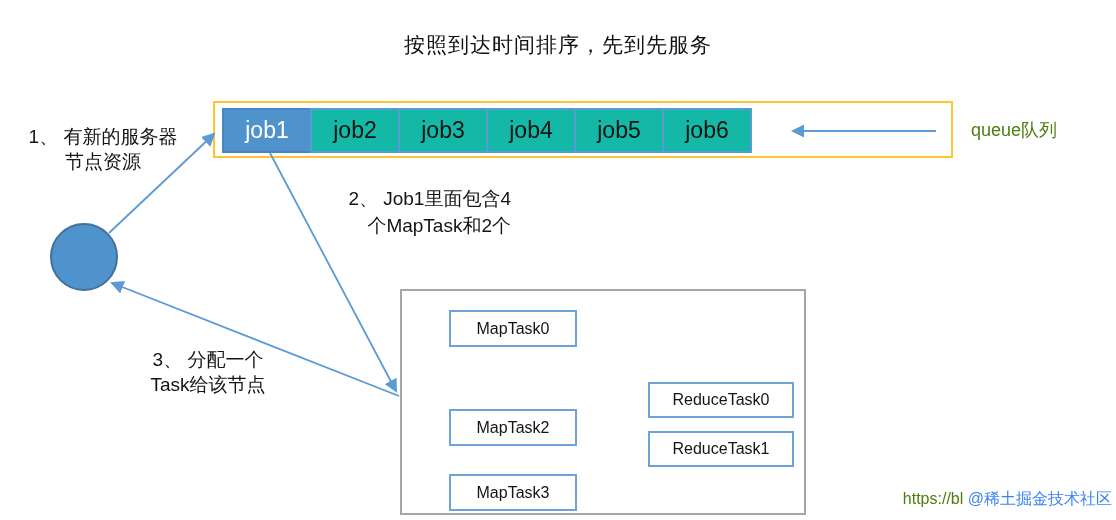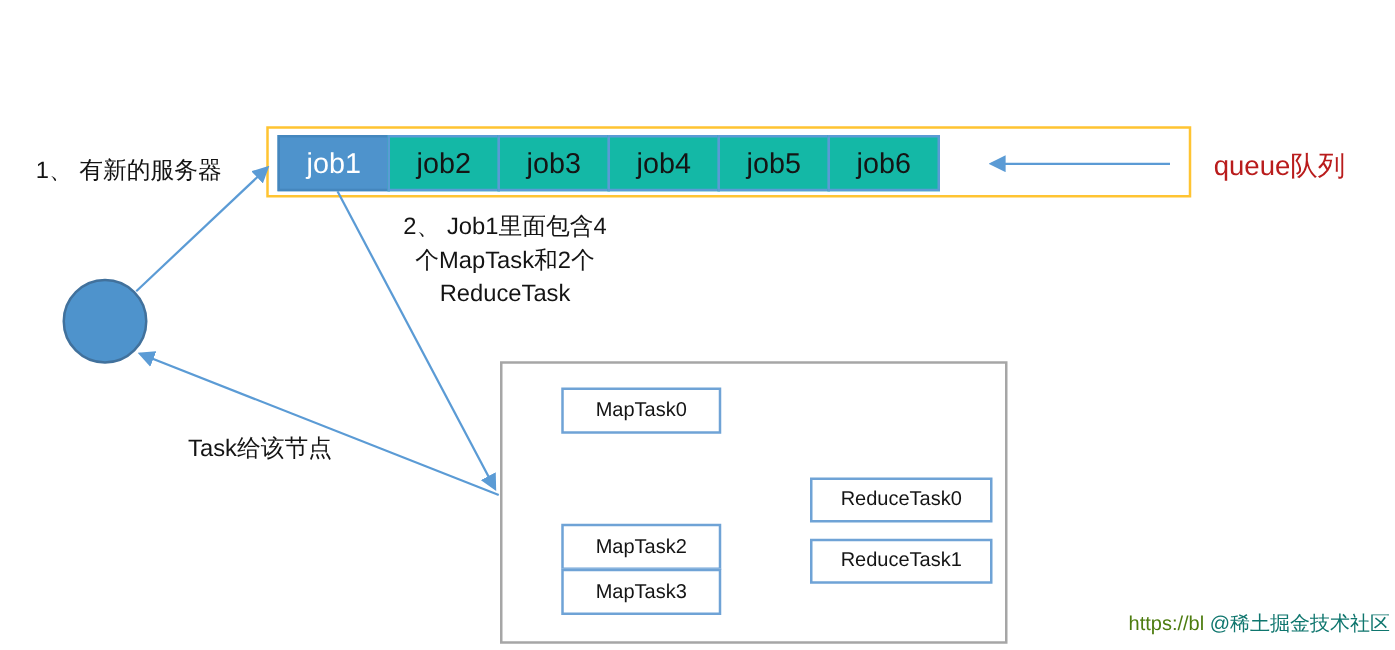--- a/index.html
+++ b/index.html
@@ -17,81 +17,83 @@
     border:2px solid #FFC432;box-sizing:border-box;background:#fff;
   }
   .cells{position:absolute;left:7px;top:5px;display:flex;}
   .cell{
     width:90px;height:45px;box-sizing:border-box;border:2px solid #5B9BD5;
     margin-left:-2px;display:flex;align-items:center;justify-content:center;
     font-size:23px;color:#141414;background:#14b8a6;
   }
   .cell:first-child{margin-left:0;}
   .cell.active{background:#4E93CC;border-color:#4587BE;color:#fff;}
-  .queue-label{position:absolute;left:971px;top:118px;font-size:22px;color:#b91c1c;}
+  .queue-label{position:absolute;left:971px;top:118px;font-size:18px;color:#4d7c0f;}
   
   .note{position:absolute;text-align:center;font-size:19px;color:#141414;}
   .note-1{left:0;top:124px;width:206px;line-height:25px;}
-  .note-2{left:297px;top:168px;width:214px;line-height:27px;}
+  .note-2{left:297px;top:185px;width:214px;line-height:27px;text-align:right;}
   .note-3{left:110px;top:347px;width:196px;line-height:25px;}
   
   .node-circle{
     position:absolute;left:50px;top:223px;width:68px;height:68px;border-radius:50%;
     background:#4E93CC;border:2px solid #41719C;box-sizing:border-box;
   }
   
   .task-container{
     position:absolute;left:400px;top:289px;width:406px;height:226px;
     border:2px solid #A6A6A6;box-sizing:border-box;background:#fff;
   }
   .task{
     position:absolute;box-sizing:border-box;border:2px solid #6FA3D6;background:#fff;
     display:flex;align-items:center;justify-content:center;font-size:16px;color:#141414;text-align:right;
   }
   .map-task{left:47px;width:128px;height:37px;}
-  .mt0{top:19px;} .mt1{top:68px;} .mt2{top:128px;} .mt3{top:164px;}
+  .mt0{top:19px;} .mt1{top:68px;} .mt2{top:118px;} .mt3{top:183px;}
   .reduce-task{left:246px;width:146px;height:36px;margin-top:22px;}
   .rt0{top:69px;} .rt1{top:118px;}
   
   .overlay{position:absolute;left:0;top:0;width:1116px;height:520px;pointer-events:none;}
   
   .watermark{position:absolute;top:489px;right:4px;font-size:16px;white-space:nowrap;}
   .watermark .url{color:#4d7c0f;}
-  .watermark .brand{color:#0f766e;text-align:center;}
+  .watermark .brand{color:#3b82f6;text-align:center;}
 </style>
 </head>
 <body>
 
 <div class="canvas">
 
+  <div class="title">按照到达时间排序，先到先服务</div>
 
   <div class="queue-box">
     <div class="cells">
       <div class="cell active">job1</div>
       <div class="cell">job2</div>
       <div class="cell">job3</div>
       <div class="cell">job4</div>
       <div class="cell">job5</div>
       <div class="cell">job6</div>
     </div>
   </div>
 
   <div class="queue-label">queue队列</div>
 
   <div class="note note-1">
     <div>1、 有新的服务器</div>
+    <div>节点资源</div>
   </div>
 
   <div class="note note-2">
     <div>2、 Job1里面包含4</div>
     <div>个MapTask和2个</div>
-    <div>ReduceTask</div>
   </div>
 
   <div class="note note-3">
+    <div>3、 分配一个</div>
     <div>Task给该节点</div>
   </div>
 
   <div class="node-circle"></div>
 
   <div class="task-container">
     <div class="task map-task mt0">MapTask0</div>
     <div class="task map-task mt2">MapTask2</div>
     <div class="task map-task mt3">MapTask3</div>
     <div class="task reduce-task rt0">ReduceTask0</div>

